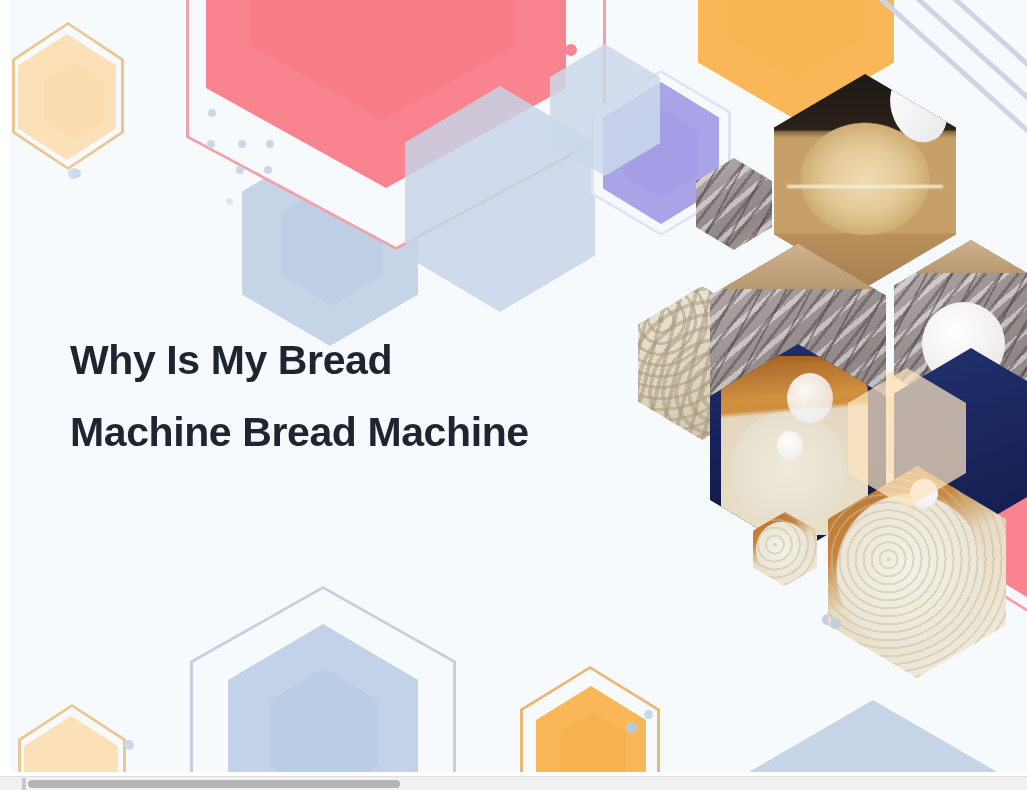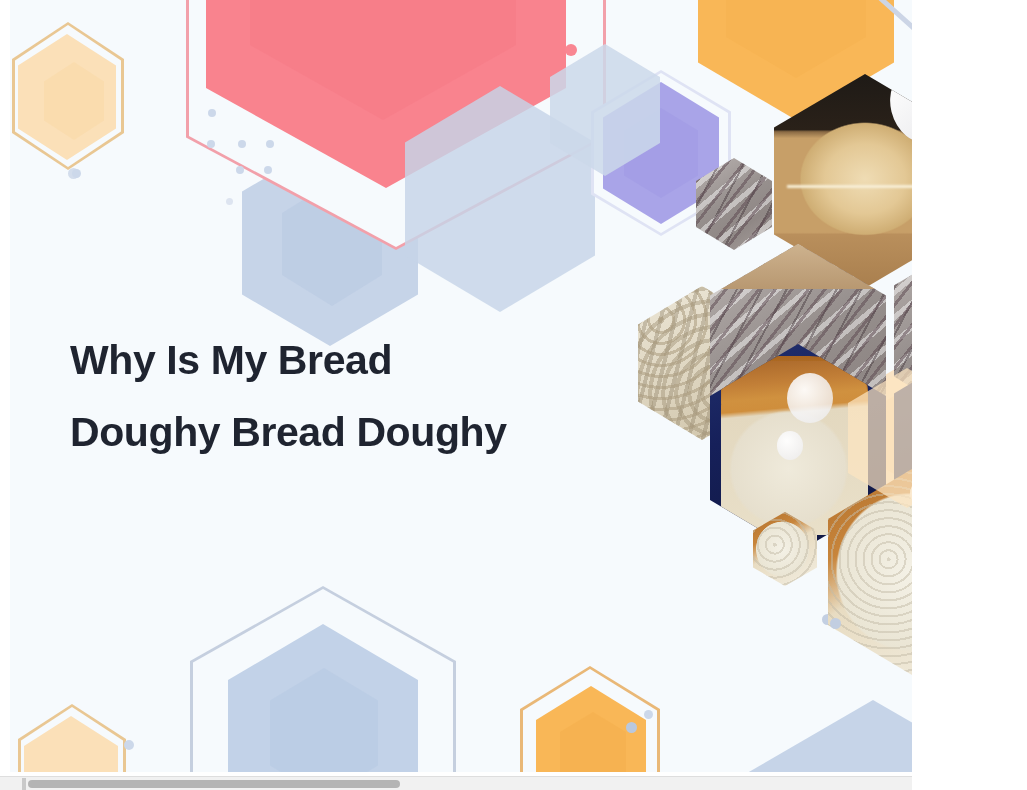--- a/index.html
+++ b/index.html
@@ -5,21 +5,21 @@
   * { margin:0; padding:0; box-sizing:border-box; }
   html, body {
     width:1027px; height:790px;
     background:#ffffff;
     font-family:"Liberation Sans", sans-serif;
     overflow:hidden;
   }
 
   #page {
     position:relative;
-    width:912px; height:790px;
+    width:1027px; height:790px;
     background:#ffffff;
     overflow:hidden;
   }
 
   
   #hero {
     position:absolute;
     left:10px; top:0px;
     width:1017px; height:772px;
     background:#f6fafd;
@@ -305,21 +305,21 @@
       </div>
     </div>
 
     <div class="layer">
       <div class="hex" style="left:838px; top:368px; width:118px; height:140px; background:rgba(252,228,193,.72);"></div>
       <div class="dot" style="left:820px; top:618px; width:11px; height:11px; background:#c2cee1;"></div>
     </div>
 
     <h1 id="title">
       <span>Why Is My Bread</span><br>
-      <span>Doughy Bread Doughy</span>
+      <span>Machine Bread Machine</span>
     </h1>
 
   </div>
 
   <div id="scrollbar">
     <div id="scrollcap"></div>
     <div id="scrollthumb"></div>
   </div>
 
 </div>

